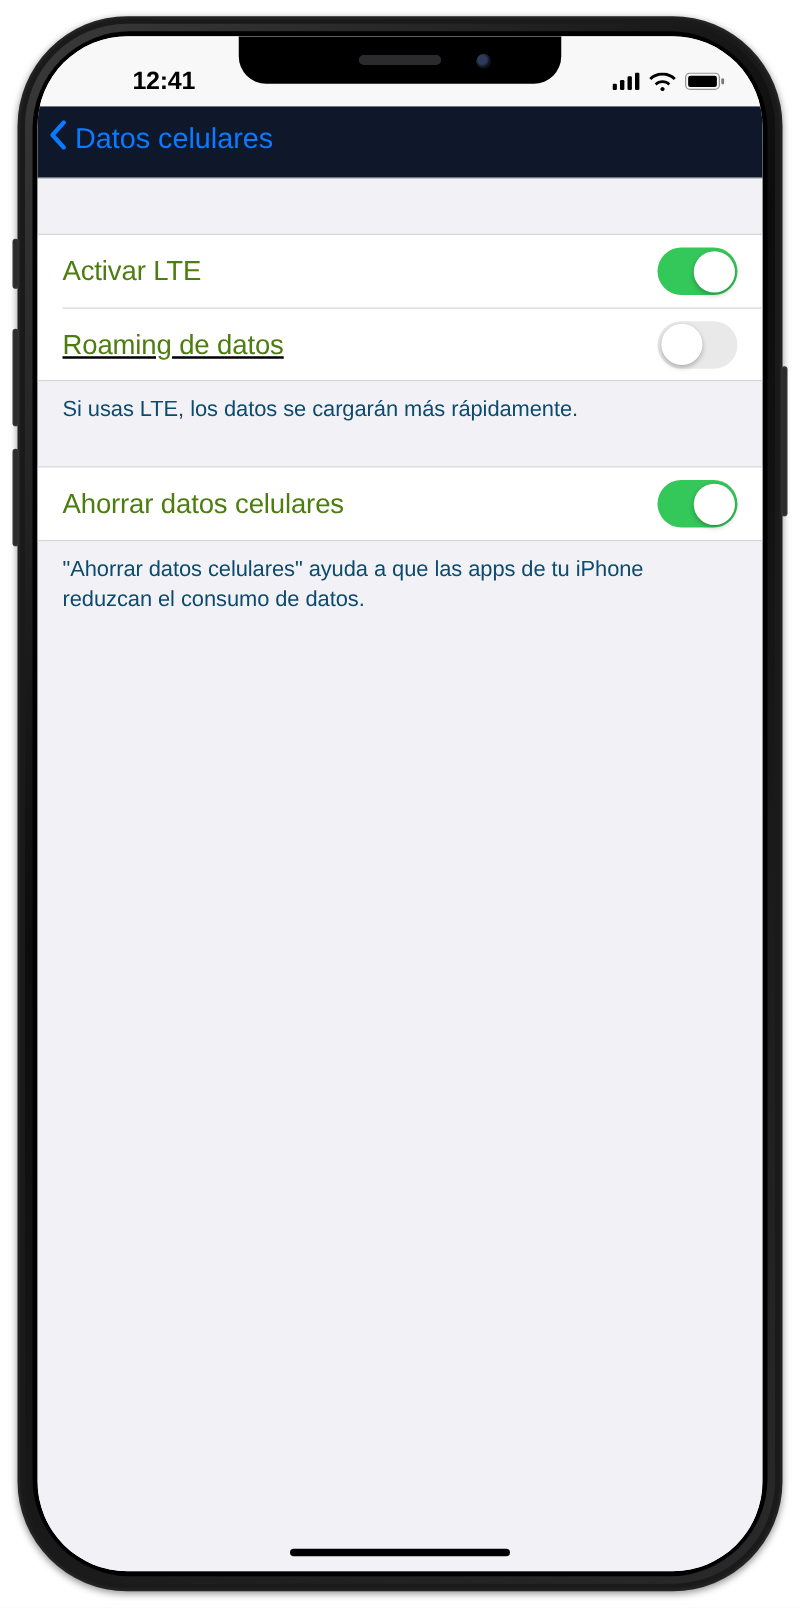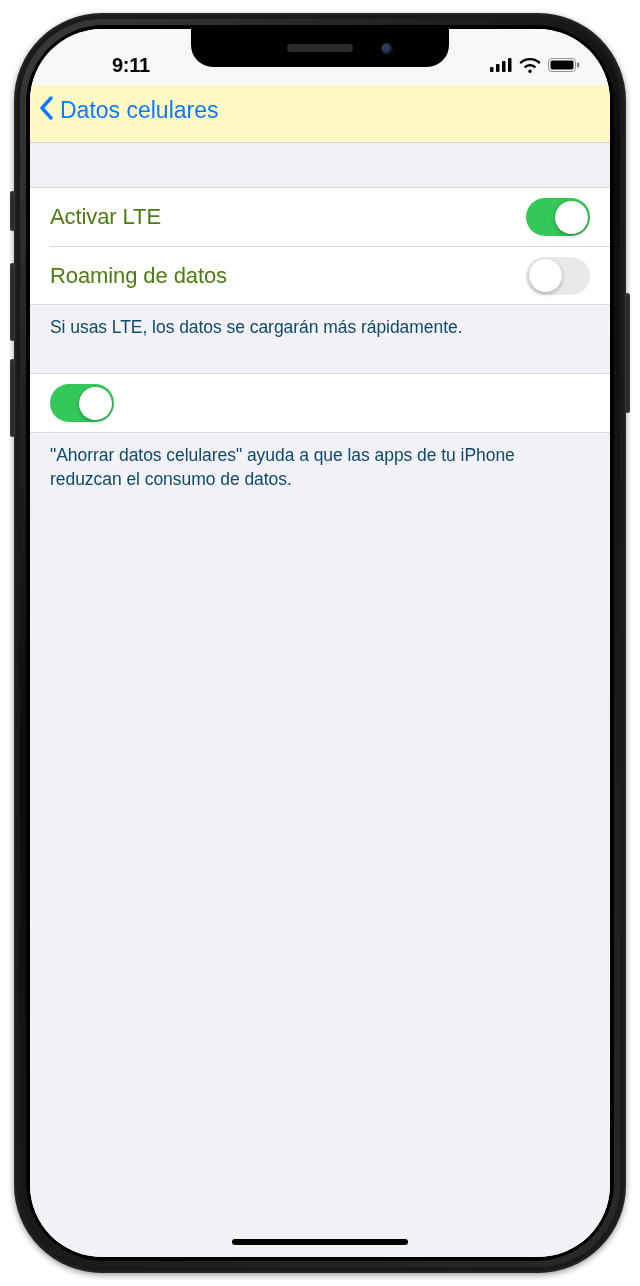--- a/index.html
+++ b/index.html
@@ -116,21 +116,21 @@
       letter-spacing: -0.2px;
       width:130px;
       text-align:center;
     }
     .status-icons { display: flex; align-items: center; gap: 7px; width:130px; justify-content:flex-end;}
     .signal-icon svg, .wifi-icon svg, .battery-icon svg { display:block; }
 
     
     .navbar {
       height: 58px;
-      background: #fef9c3;
+      background: #0f172a;
       border-bottom: 1px solid #d6d6da;
       display: flex;
       align-items: center;
       padding: 0 8px 6px 8px;
     }
     .back {
       display: flex;
       align-items: center;
       color: #0a7aff;
       font-size: 23px;
@@ -144,21 +144,21 @@
     .content { background:#f2f2f6; height: calc(100% - 56px - 58px); overflow:hidden;}
     .spacer { height: 44px; }
     .group { background:#fff; border-top:1px solid #d6d6da; border-bottom:1px solid #d6d6da; }
     .row {
       display:flex;
       align-items:center;
       justify-content:space-between;
       min-height:58px;
       padding: 0 20px;
     }
-    .row + .row { border-top: 0.5px solid #d6d6da; margin-left:20px; padding-left:0; }
+    .row + .row { border-top: 0.5px solid #d6d6da; margin-left:20px; padding-left:0;text-decoration:underline; }
     .row + .row .rlabel{ }
     .rlabel { font-size:22px; color:#4d7c0f; letter-spacing:-.1px;}
     .footer {
       font-size:17.5px;
       color:#0c4a6e;
       padding: 10px 20px 0 20px;
       line-height:1.38;
       letter-spacing:-.05px;
     }
 
@@ -206,21 +206,21 @@
     <div class="btn-side sb-vdn"></div>
     <div class="btn-side sb-power"></div>
 
     <div class="screen">
       <div class="notch">
         <div class="speaker"></div>
         <div class="camera"></div>
       </div>
 
       <div class="statusbar">
-        <div class="status-time">9:11</div>
+        <div class="status-time">12:41</div>
         <div class="status-icons">
           <span class="signal-icon">
             <svg width="22" height="14" viewBox="0 0 22 14">
                 <g fill="#000">
                   <rect x="0" y="9" width="3.5" height="5" rx="1"></rect>
                   <rect x="6" y="6" width="3.5" height="8" rx="1"></rect>
                   <rect x="12" y="3" width="3.5" height="11" rx="1"></rect>
                   <rect x="18" y="0" width="3.5" height="14" rx="1"></rect>
                 </g>
               </svg>
@@ -267,20 +267,21 @@
                 <div class="knob"></div>
               </div>
           </div>
         </div>
         <div class="footer">Si usas LTE, los datos se cargarán más rápidamente.</div>
 
         <div class="spacer" style="height:34px"></div>
 
         <div class="group">
           <div class="row">
+            <div class="rlabel">Ahorrar datos celulares</div>
             <div class="toggle on">
                 <div class="knob"></div>
               </div>
           </div>
         </div>
         <div class="footer">"Ahorrar datos celulares" ayuda a que las apps de tu iPhone reduzcan el consumo de datos.</div>
       </div>
 
       <div class="home-ind"></div>
     </div>

